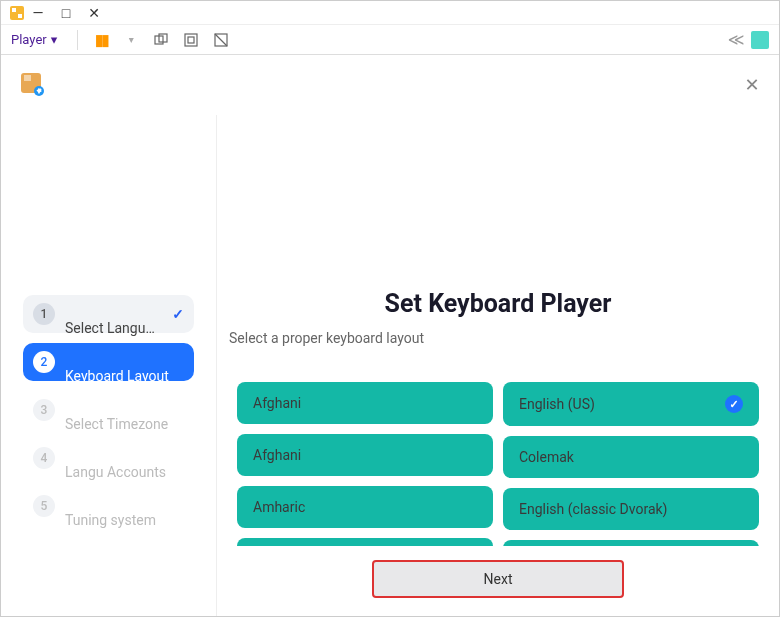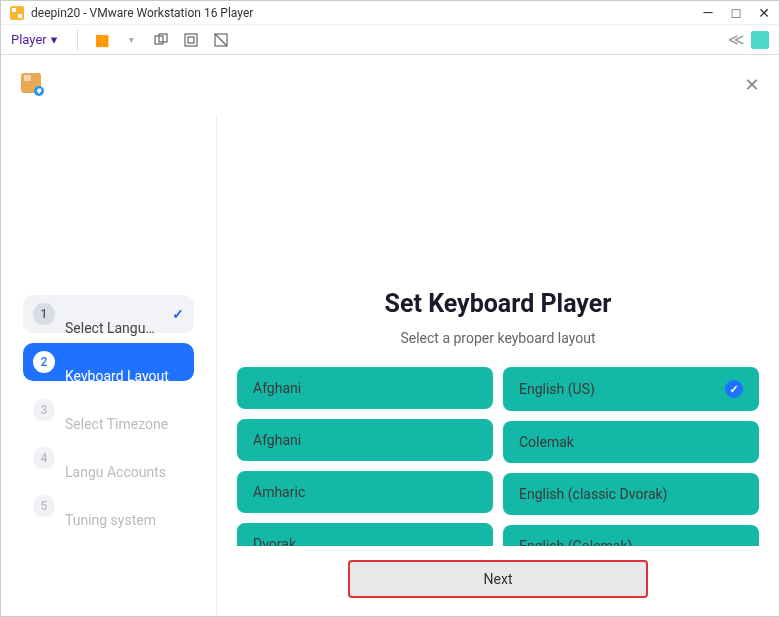--- a/index.html
+++ b/index.html
@@ -40,43 +40,42 @@
     .step.completed .check { color: #2760f5; font-weight: bold; }
     .step.active { background: #1f72ff; color: #fff; }
     .step.active .num { background: #fff; color: #1f72ff; }
     .step.pending { color: #bbb; }
     .step.pending .num { background: #f0f2f5; color: #bbb; }
     
     
     .main { flex: 1; border-left: 1px solid #eee; padding: 0 0 0 0; position: relative; }
     .main-inner { padding: 0 12px; }
     .main h1 { text-align: center; font-size: 25px; font-weight: 700; color: #1a1a2a; margin-top: 174px; }
-    .main .subtitle { text-align: center; font-size: 14px; color: #666; margin-top: 12px; margin-bottom: 21px; }
+    .main .subtitle { font-size: 14px; color: #666; margin-top: 12px; margin-bottom: 36px; }
     
     .layout-columns { display: flex; gap: 10px; padding: 0 8px; }
     .layout-col { flex: 1; display: flex; flex-direction: column; gap: 10px; }
     .layout-item { background: #14b8a6; border-radius: 8px; padding: 13px 16px; font-size: 14px; color: #3a3a3a; display: flex; align-items: center; cursor: pointer; }
     .layout-item .label { flex: 1; }
     .layout-item .sel { width: 18px; height: 18px; background: #1f72ff; border-radius: 50%; display: flex; align-items: center; justify-content: center; color: #fff; font-size: 11px; font-weight: bold; }
     
     .next-wrap { position: absolute; bottom: 18px; left: 0; right: 0; display: flex; justify-content: center; background: #fff; padding-top: 14px; }
-    .next-btn { width: 300px; height: 38px; background: #e8e8ea; border: 2px solid #d33; border-radius: 4px; display: flex; align-items: center; justify-content: center; font-size: 14px; color: #333; cursor: pointer; }
+    .next-btn { width: 252px; height: 38px; background: #e8e8ea; border: 2px solid #d33; border-radius: 4px; display: flex; align-items: center; justify-content: center; font-size: 14px; color: #333; cursor: pointer; }
   </style>
 </head>
 <body>
 
 <div class="title-bar">
   <div class="app-icon">
     <svg width="16" height="16" viewBox="0 0 16 16">
         <rect x="1" y="1" width="14" height="14" fill="#f7b731" rx="2"></rect>
         <rect x="3" y="3" width="4" height="4" fill="#fff"></rect>
         <rect x="9" y="9" width="4" height="4" fill="#fff"></rect>
       </svg>
   </div>
-  <div class="title-text">deepin20 - VMware Workstation 16 Player</div>
   <div class="win-controls">
     <div class="win-btn">—</div>
     <div class="win-btn">□</div>
     <div class="win-btn">✕</div>
   </div>
 </div>
 
 <div class="toolbar">
   <div class="player-menu">
     <span>Player</span>

